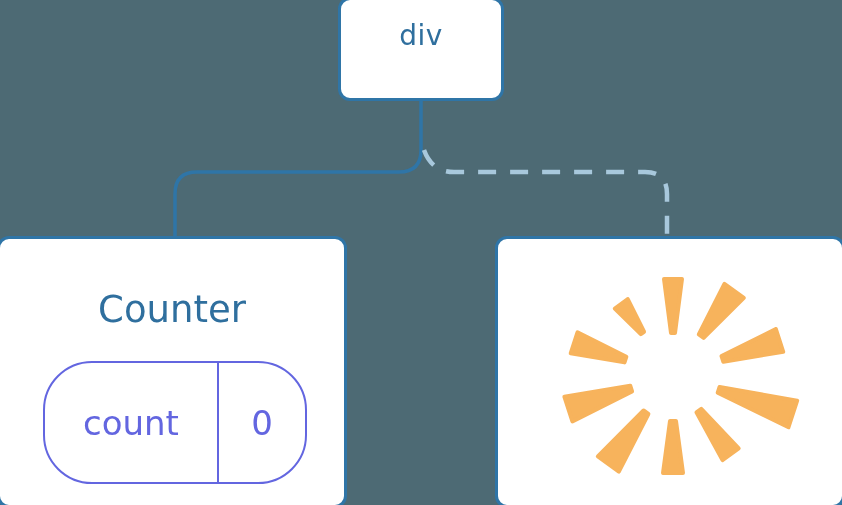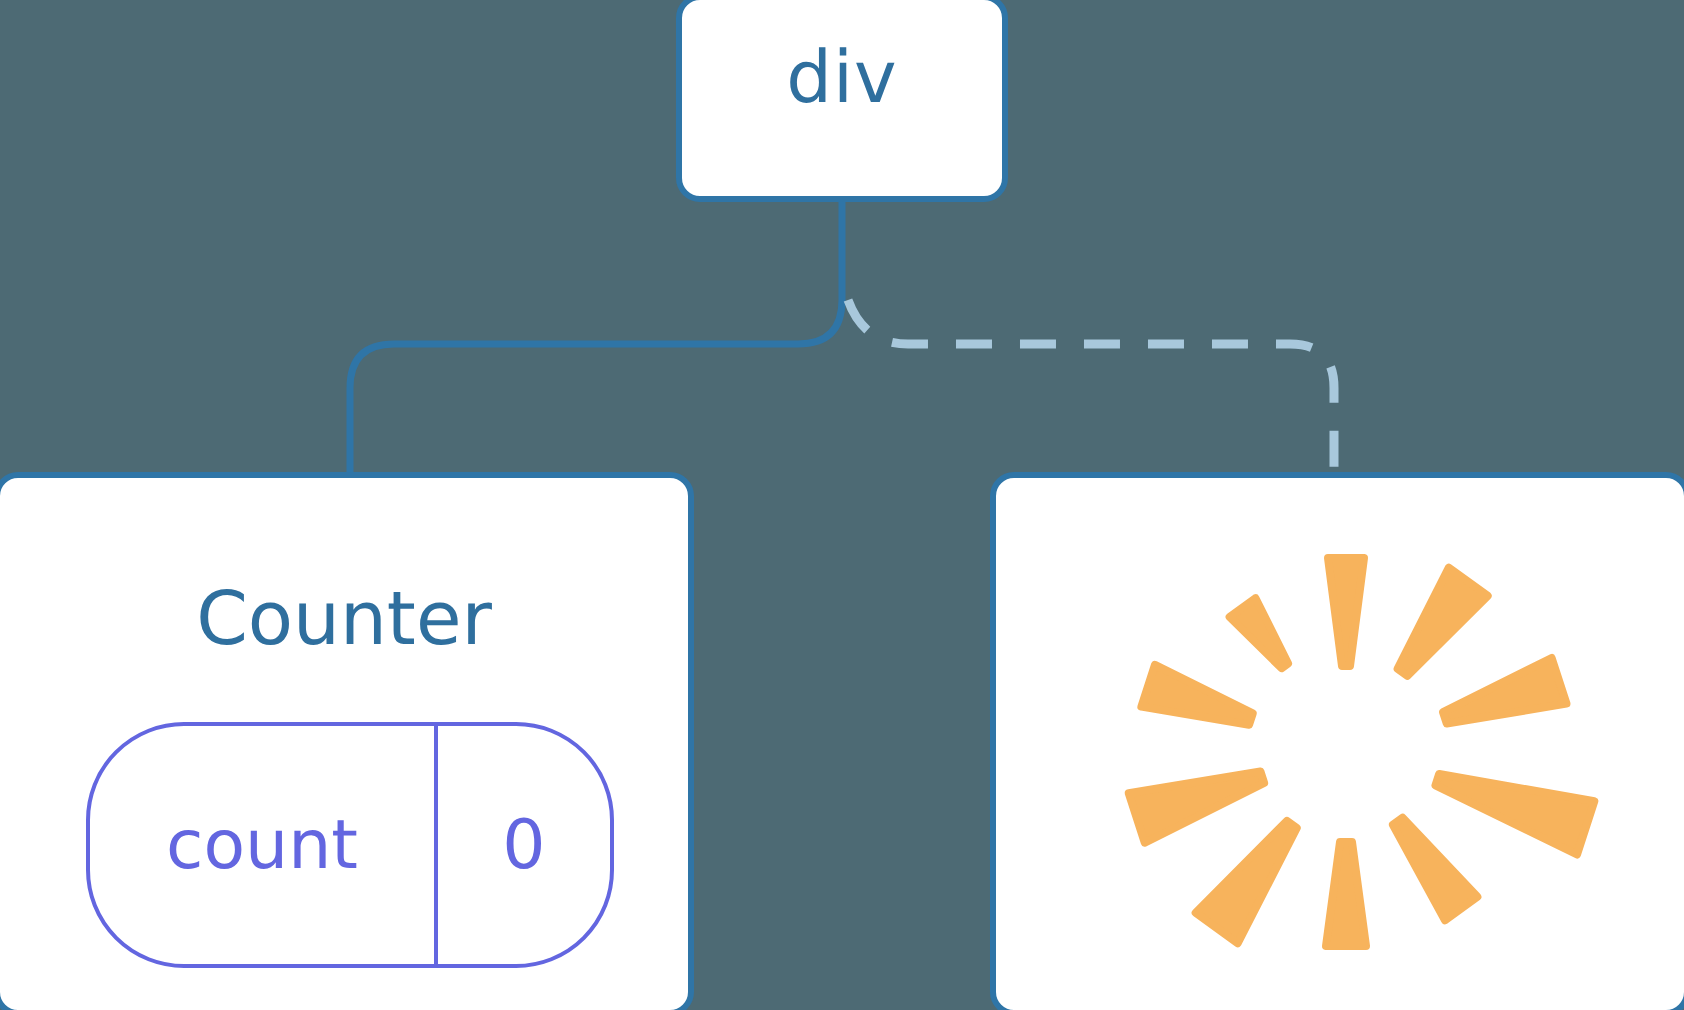--- a/index.html
+++ b/index.html
@@ -43,21 +43,21 @@
     border-top-left-radius: 12px;
     border-top-right-radius: 12px;
   }
   #div-node .node-title {
     position: absolute;
     left: 0;
     right: 0;
     top: 22px;
     text-align: center;
     color: #2f6f9e;
-    font-size: 36px;
+    font-size: 28px;
     letter-spacing: 0.5px;
     line-height: 1;
   }
   #counter-node {
     left: -3px;
     top: 236px;
     width: 350px;
     height: 272px;
   }
   #counter-node .node-title {

